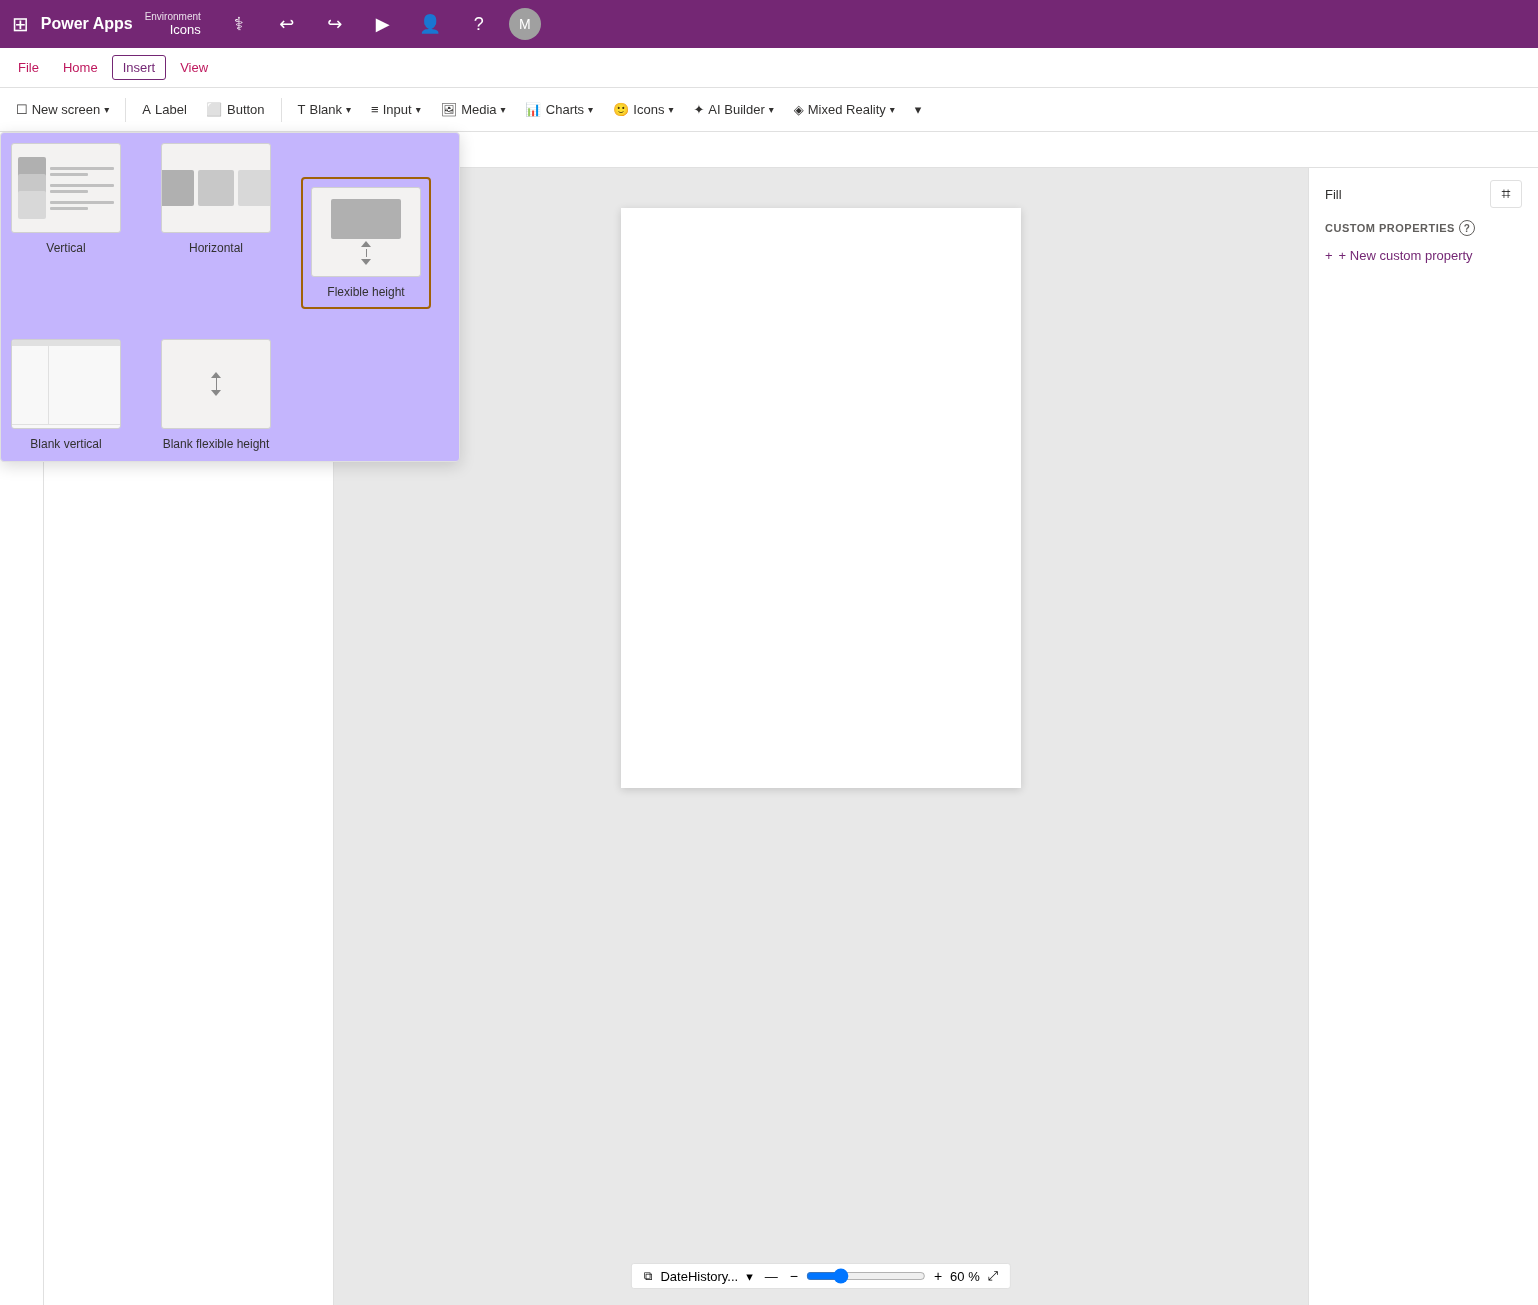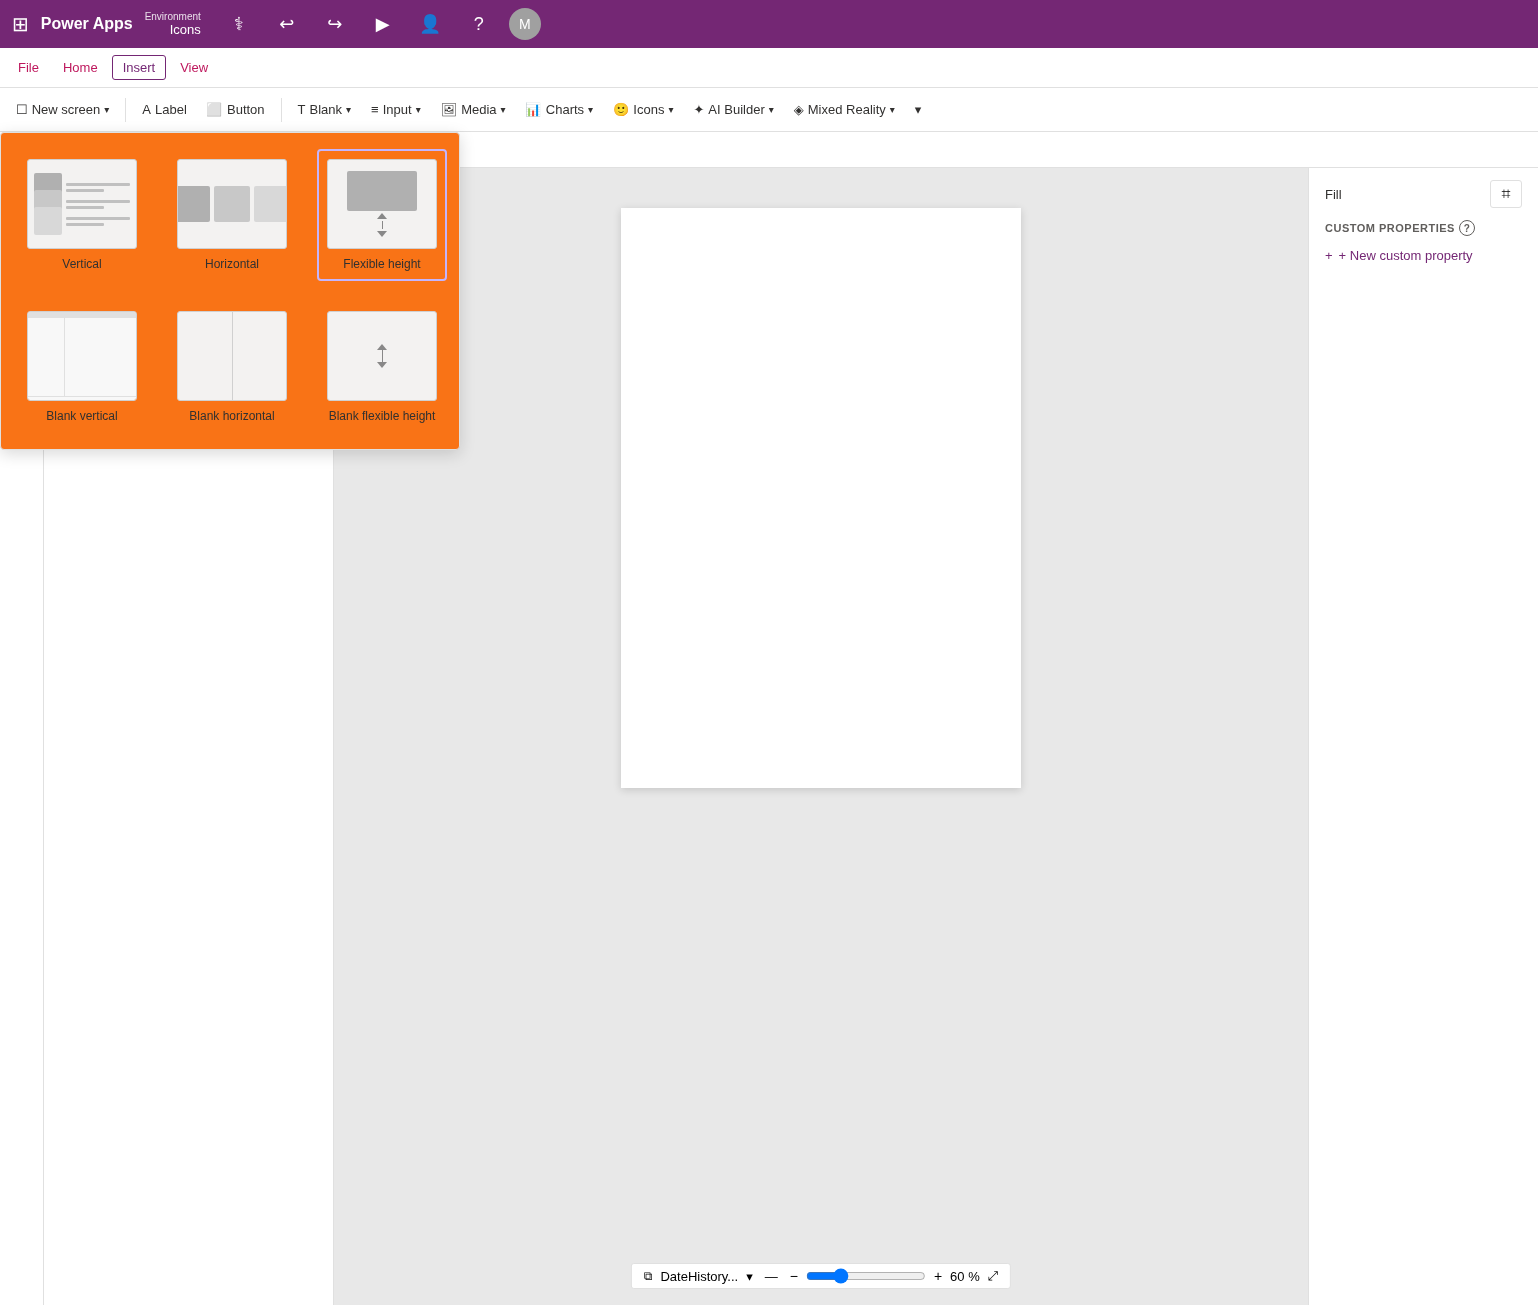--- a/index.html
+++ b/index.html
@@ -272,41 +272,40 @@
       color: #742774;
       cursor: pointer;
     }
 
     
     .new-screen-dropdown {
       position: absolute;
       top: 44px;
       left: 0;
       z-index: 1000;
-      background: #f97316;
+      background: #c4b5fd;
       border: 1px solid #e0e0e0;
       border-radius: 4px;
       box-shadow: 0 4px 16px rgba(0,0,0,0.15);
-      padding: 16px;
       display: grid;
       grid-template-columns: repeat(3, 130px);
       gap: 20px;
       width: 460px;
     }
     .template-item {
       display: flex;
       flex-direction: column;
       align-items: center;
       gap: 8px;
       cursor: pointer;
       padding: 8px;
       border-radius: 4px;
       border: 2px solid transparent;
     }
-    .template-item.selected { border: 2px solid #c4b5fd; }
+    .template-item.selected { border: 2px solid #a16207; margin-top: 44px; }
     .template-thumb {
       width: 110px;
       height: 90px;
       background: #f3f2f1;
       border: 1px solid #d0d0d0;
       border-radius: 3px;
       display: flex;
       align-items: center;
       justify-content: center;
       overflow: hidden;
@@ -490,29 +489,20 @@
           <div style="display:flex;flex:1;">
             <div style="flex:1;border-right:1px solid #e0e0e0;"></div>
             <div style="flex:2;"></div>
           </div>
           <div style="height:4px;border-top:1px solid #e0e0e0;"></div>
         </div>
       </div>
       <span class="template-label">Blank vertical</span>
     </div>
 
-    <div class="template-item">
-      <div class="template-thumb">
-        <div class="thumb-bh" style="width:100%;height:100%;">
-          <div class="thumb-bh-col"></div>
-          <div class="thumb-bh-col"></div>
-        </div>
-      </div>
-      <span class="template-label">Blank horizontal</span>
-    </div>
 
     <div class="template-item">
       <div class="template-thumb">
         <div class="thumb-bfh">
           <div class="thumb-bfh-arrow">
             <div class="thumb-arrow-up"></div>
             <div class="thumb-arrow-line" style="height:12px;"></div>
             <div class="thumb-arrow-down"></div>
           </div>
         </div>

